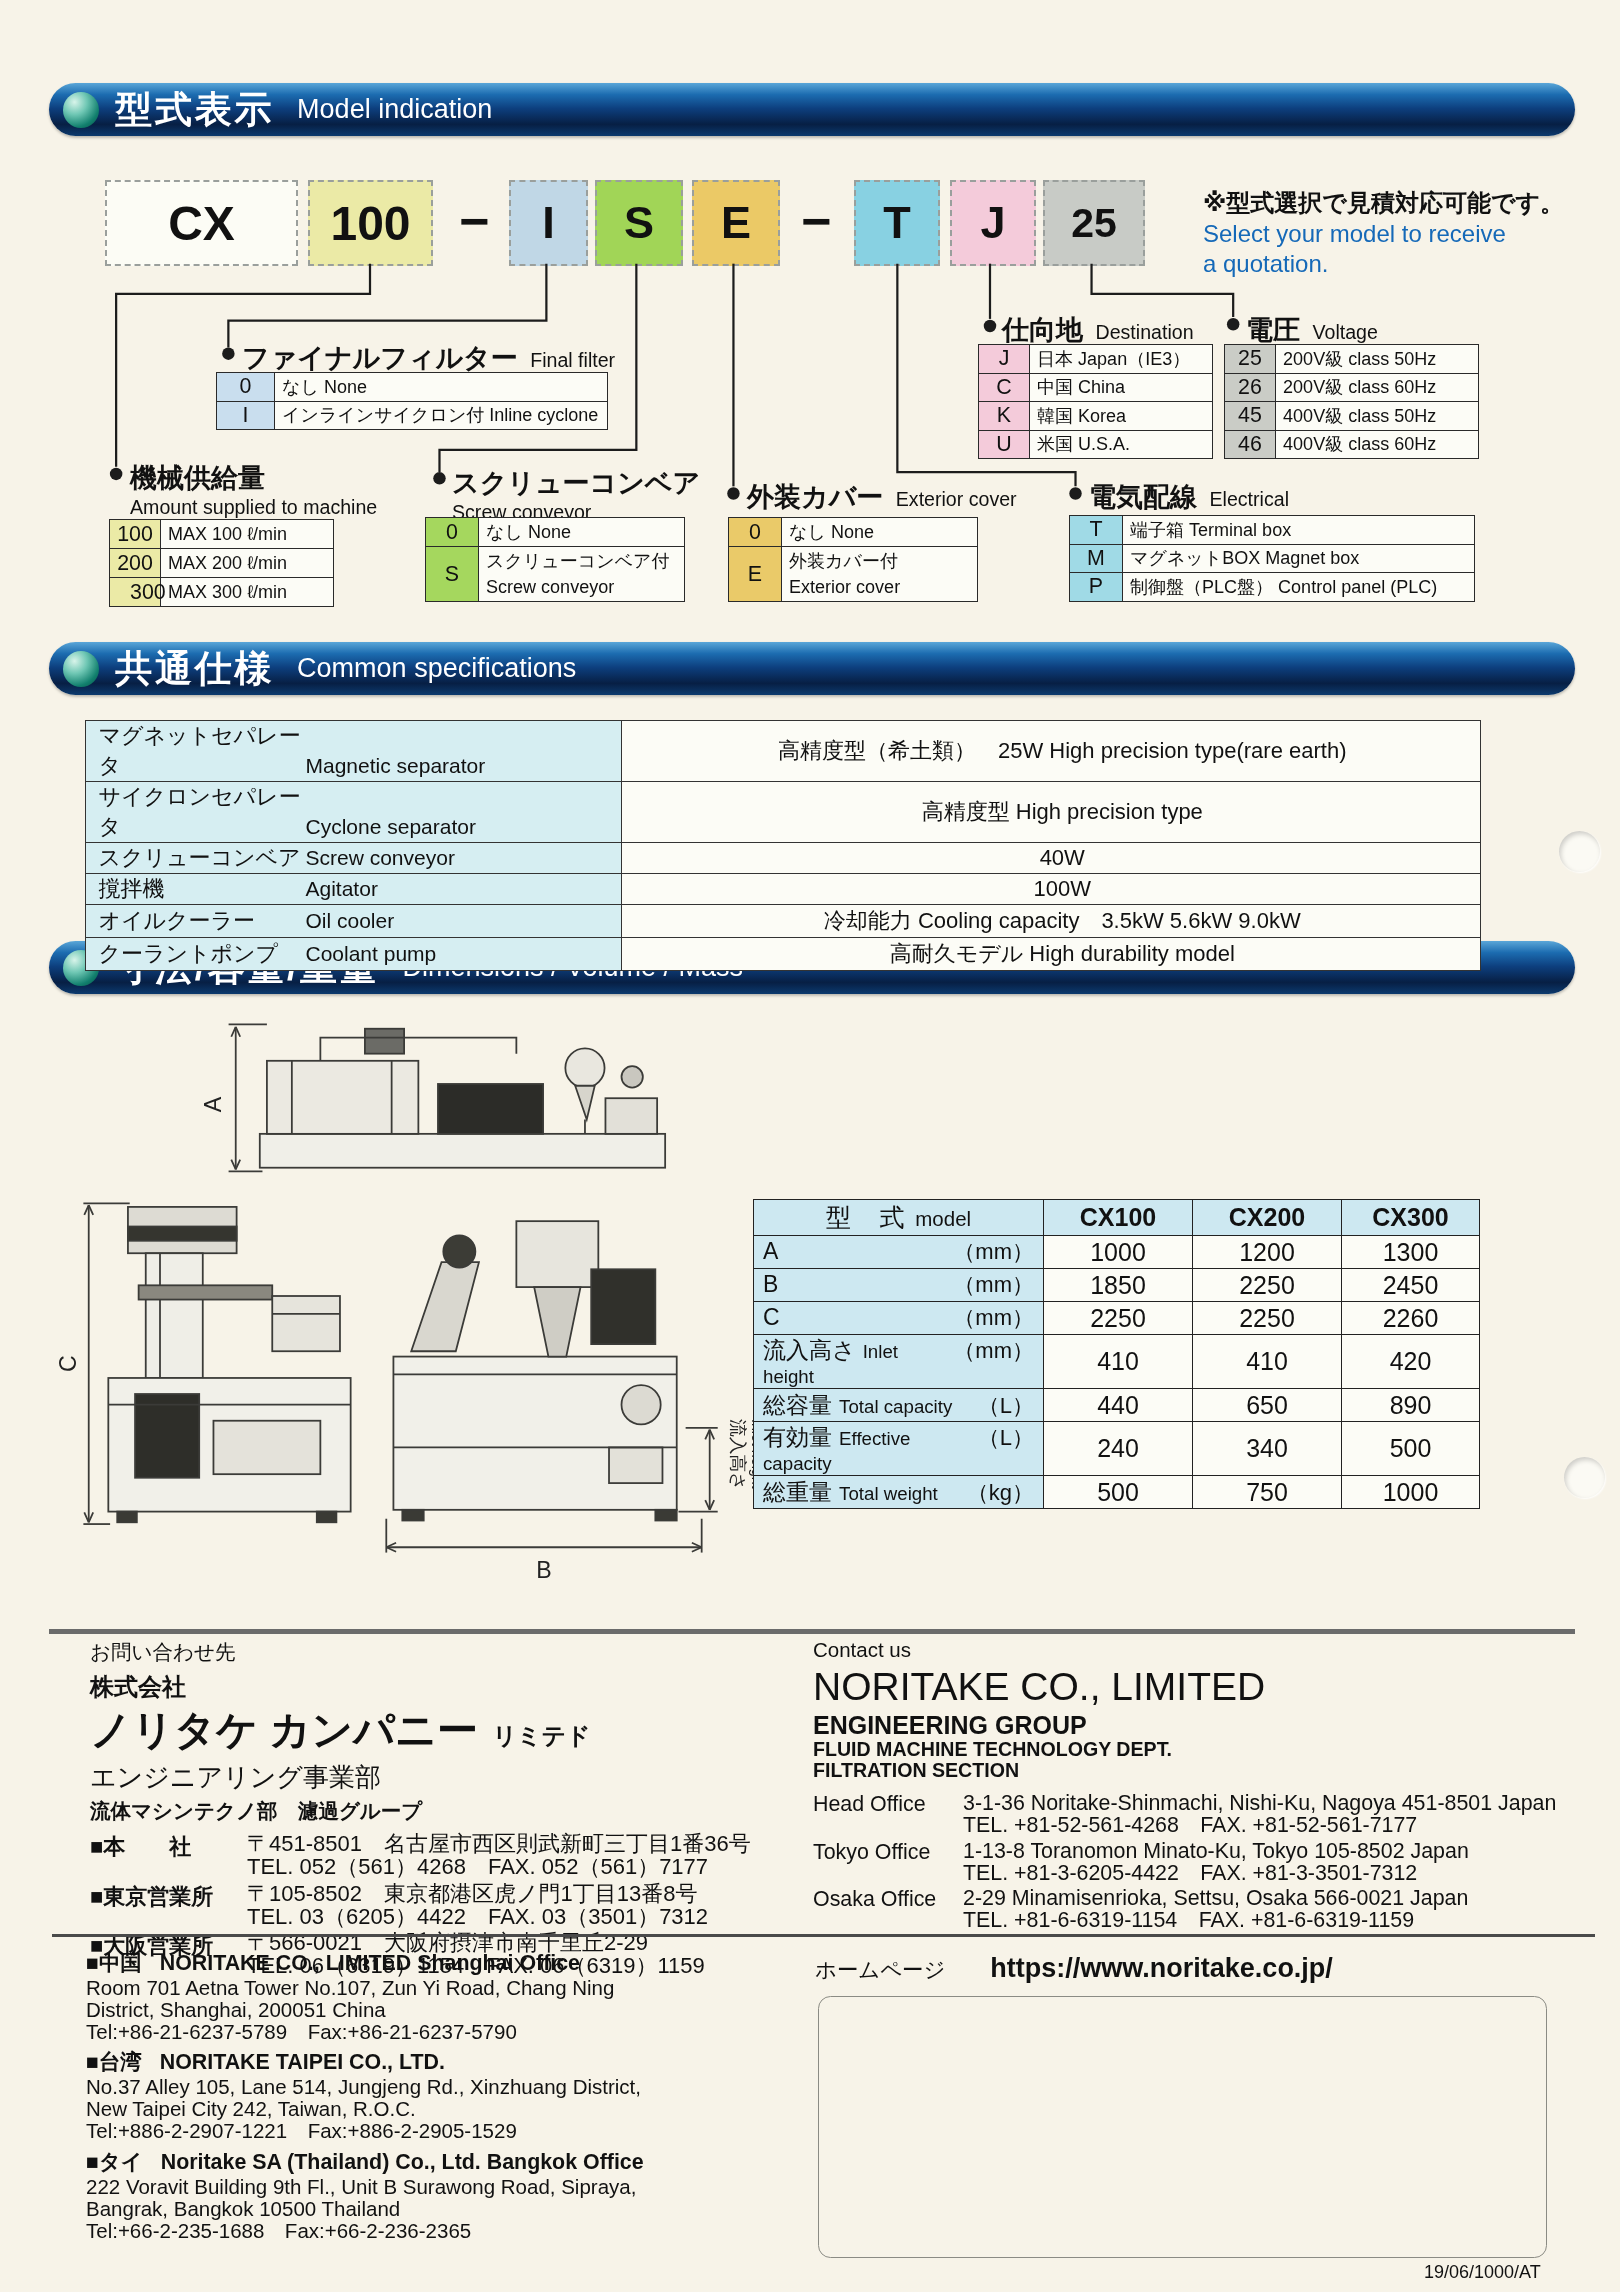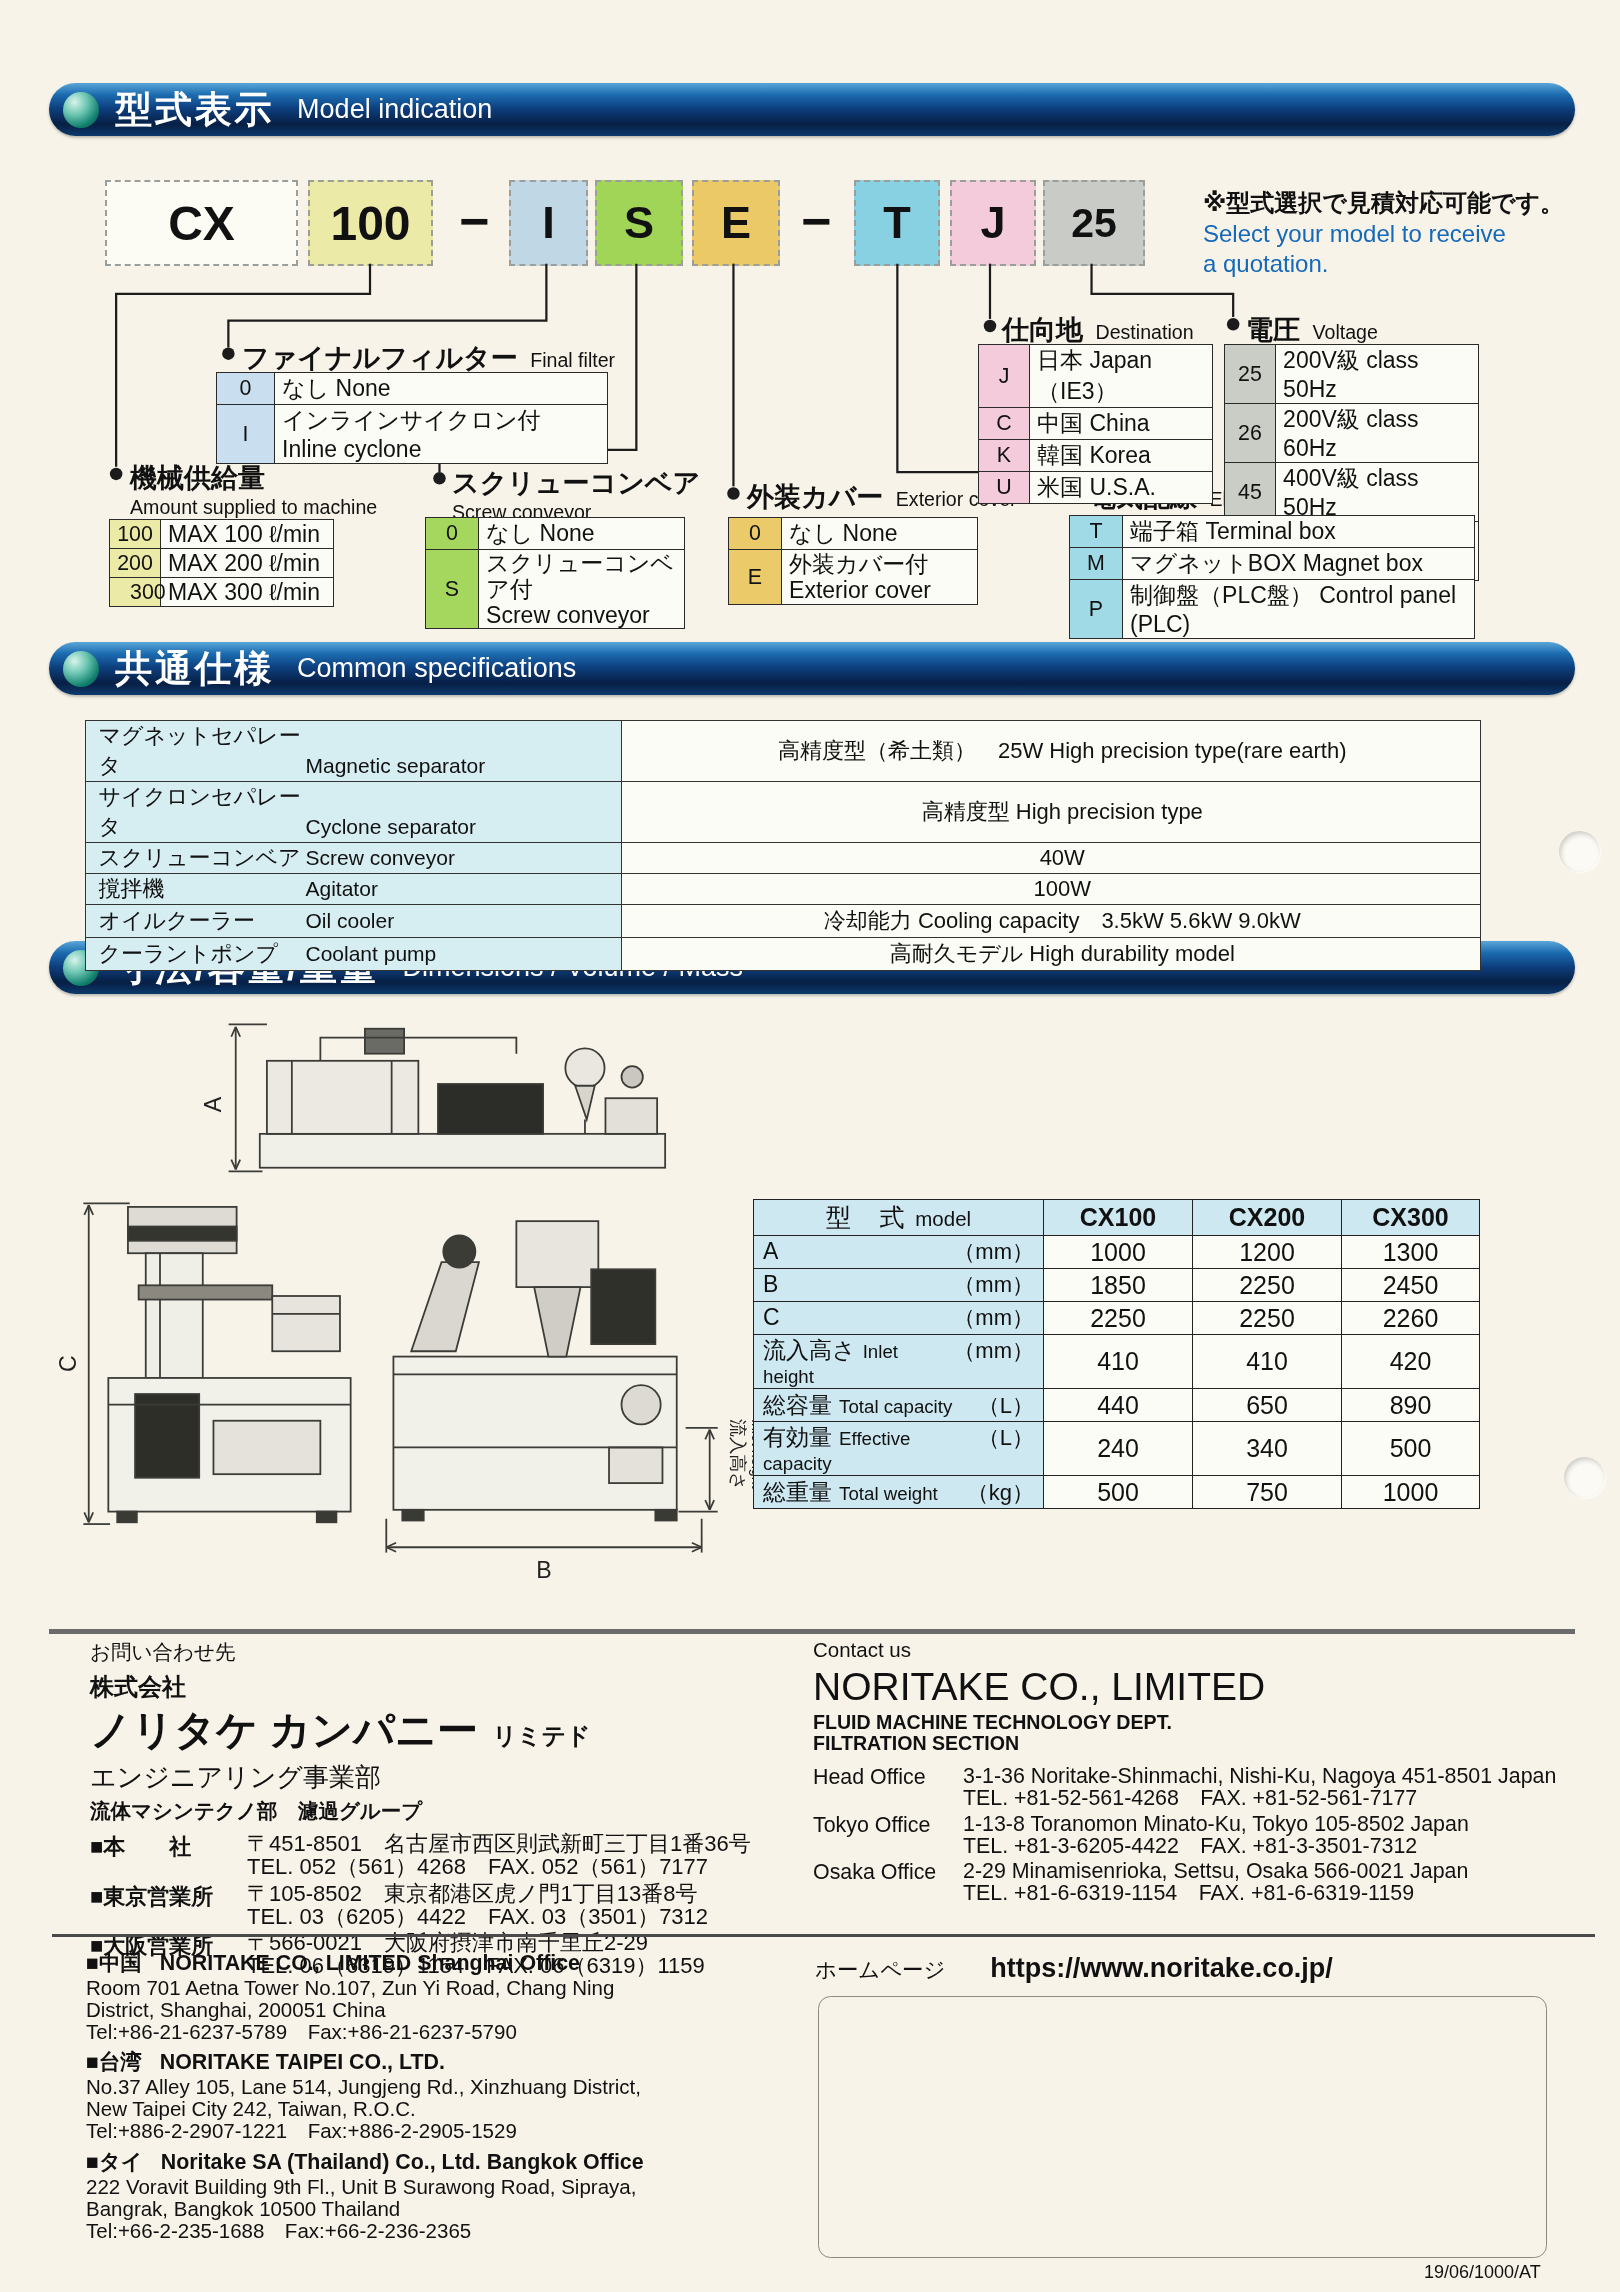--- a/index.html
+++ b/index.html
@@ -19,21 +19,21 @@
        border:2.7px dashed #9a9f9c;font-size:45px;font-weight:bold;color:#111;}
   .sep{height:82px;display:flex;align-items:center;justify-content:center;font-size:52px;font-weight:900;}
   .note-jp{font-size:24px;font-weight:bold;line-height:32px;white-space:nowrap;}
   .note-en{font-size:24px;line-height:30px;white-space:nowrap;}
   
   .optlabel{display:flex;align-items:baseline;gap:12.5px;white-space:nowrap;}
   .oljp{font-size:27px;font-weight:bold;}
   .olen{font-size:19.6px;}
   
   table.opt{border-collapse:collapse;table-layout:fixed;}
-  table.opt td{border:1.8px solid #2a2a2a;font-size:23px;padding:0 7.1px;background:#fcfcf6;vertical-align:middle;}
+  table.opt td{border:1.8px solid #2a2a2a;font-size:18px;padding:0 7.1px;background:#fcfcf6;vertical-align:middle;}
   table.opt td.k{text-align:center;padding:0;font-size:21.4px;}
   table.opt td div{line-height:26px;}
   
   table.spec{border-collapse:collapse;table-layout:fixed;}
   table.spec td{border:1.8px solid #333;vertical-align:middle;}
   td.slabel{background:#d6eef2;padding:0 0 0 12.5px;}
   .sjp{display:inline-block;width:207px;font-size:22px;}
   .sen{font-size:21px;}
   td.sval{background:#fcfcf6;text-align:center;font-size:22px;padding-left:24px;}
   
@@ -503,20 +503,21 @@
       <div class="o-lines">
           <div>〒566-0021　大阪府摂津市南千里丘2-29</div>
           <div>TEL. 06（6319）1154　FAX. 06（6319）1159</div>
         </div>
     </div>
   </div>
 
   <div class="abs" style="left:813px;top:1638px;width:791px;">
     <div class="cen-head">Contact us</div>
     <div class="cen-company">NORITAKE CO., LIMITED</div>
+    <div class="cen-group">ENGINEERING GROUP</div>
     <div class="cen-dept">FLUID MACHINE TECHNOLOGY DEPT.</div>
     <div class="cen-sect">FILTRATION SECTION</div>
     <div class="office-en">
       <div class="oe-label">Head Office</div>
       <div class="oe-lines">
           <div>3-1-36 Noritake-Shinmachi, Nishi-Ku, Nagoya 451-8501 Japan</div>
           <div>TEL. +81-52-561-4268　FAX. +81-52-561-7177</div>
         </div>
     </div>
     <div class="office-en">

